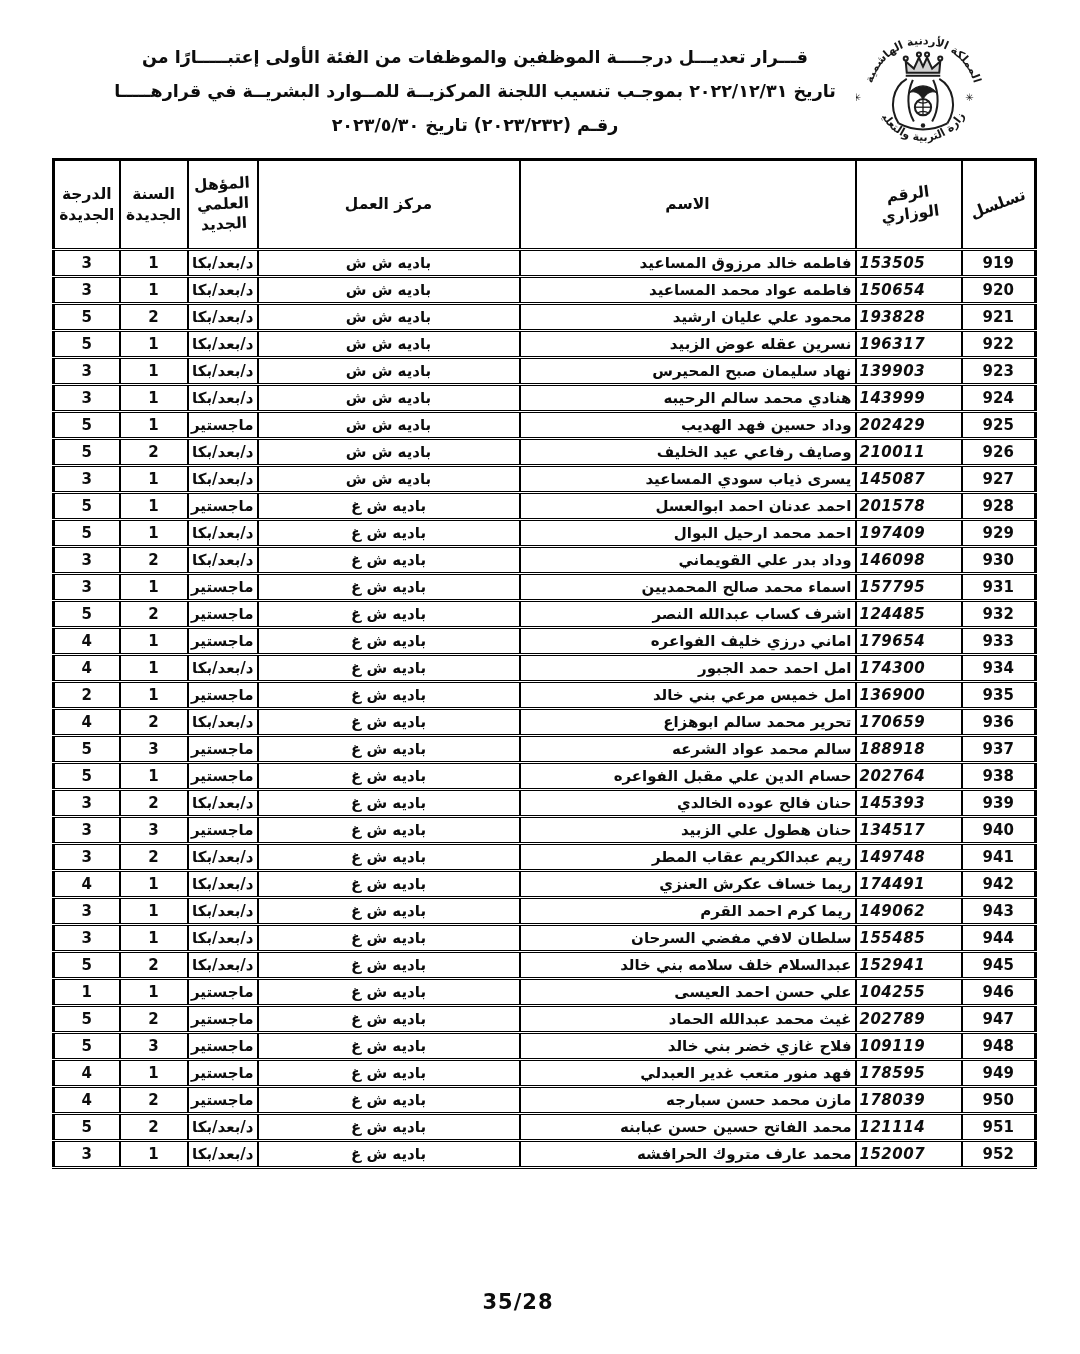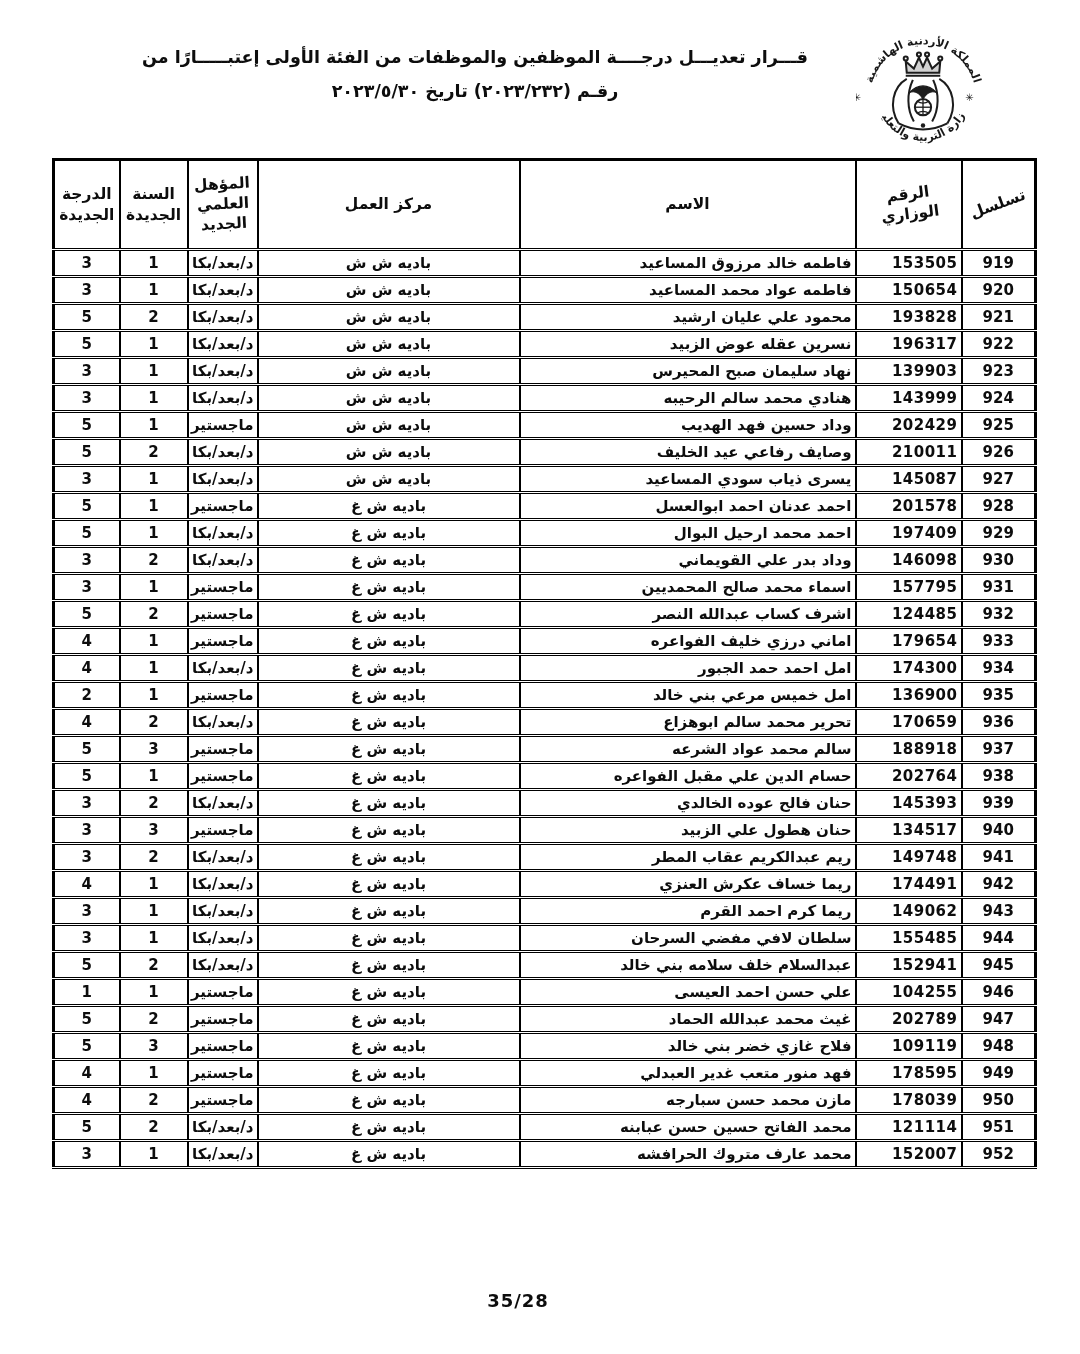--- a/index.html
+++ b/index.html
@@ -44,39 +44,40 @@
   }
   .doc-table tbody td {
     border-top:3px double #000; border-bottom:3px double #000;
     height:27px; font-size:15px; padding:0 3px;
   }
   .tilt-a { display:inline-block; transform:rotate(-20deg); }
   .tilt-b { display:inline-block; transform:rotate(-7deg); }
   .tilt-c { display:inline-block; transform:rotate(-3deg); }
 
   td.c-serial  { text-align:center; font-size:16.5px; }
-  td.c-minno   { text-align:right; font-size:16.5px; letter-spacing:0.5px; }
+  td.c-minno   { text-align:left; font-size:16.5px; letter-spacing:0.5px;font-style:italic; }
   td.c-name    { text-align:right; padding-right:4px; }
   td.c-center  { text-align:center; padding-right:10px; }
   td.c-qual    { text-align:right; padding-right:2px; font-size:14px; }
   td.c-year, td.c-grade { text-align:center; font-size:16px; }
 
   
   .footer {
     position:absolute; top:1290px; left:0; width:1036px;
-    text-align:center; font-size:18px; letter-spacing:1px;
+    text-align:center; font-size:21px; letter-spacing:1px;
   }
 </style>
 </head>
 <body>
 
 <div class="page">
 
   <div class="header-block">
     <div>قـــرار تعديـــل درجــــة الموظفين والموظفات من الفئة الأولى  إعتبـــــارًا من</div>
+    <div>تاريخ ٢٠٢٢/١٢/٣١ بموجـب تنسيب اللجنة المركزيــة للمــوارد البشريــة في قرارهـــــا</div>
     <div>رقـم (٢٠٢٣/٢٣٢) تاريخ ٢٠٢٣/٥/٣٠</div>
   </div>
 
   <div class="seal">
     <svg viewBox="0 0 132 132">
       <defs>
         <path id="arcTop" d="M 14 70 A 52 52 0 1 1 118 70" fill="none"></path>
         <path id="arcBot" d="M 24 86 A 46 46 0 0 0 108 86" fill="none"></path>
       </defs>
       <text class="ring-text"><textPath href="#arcTop" startOffset="50%" text-anchor="middle">المملكة الأردنية الهاشمية</textPath></text>

